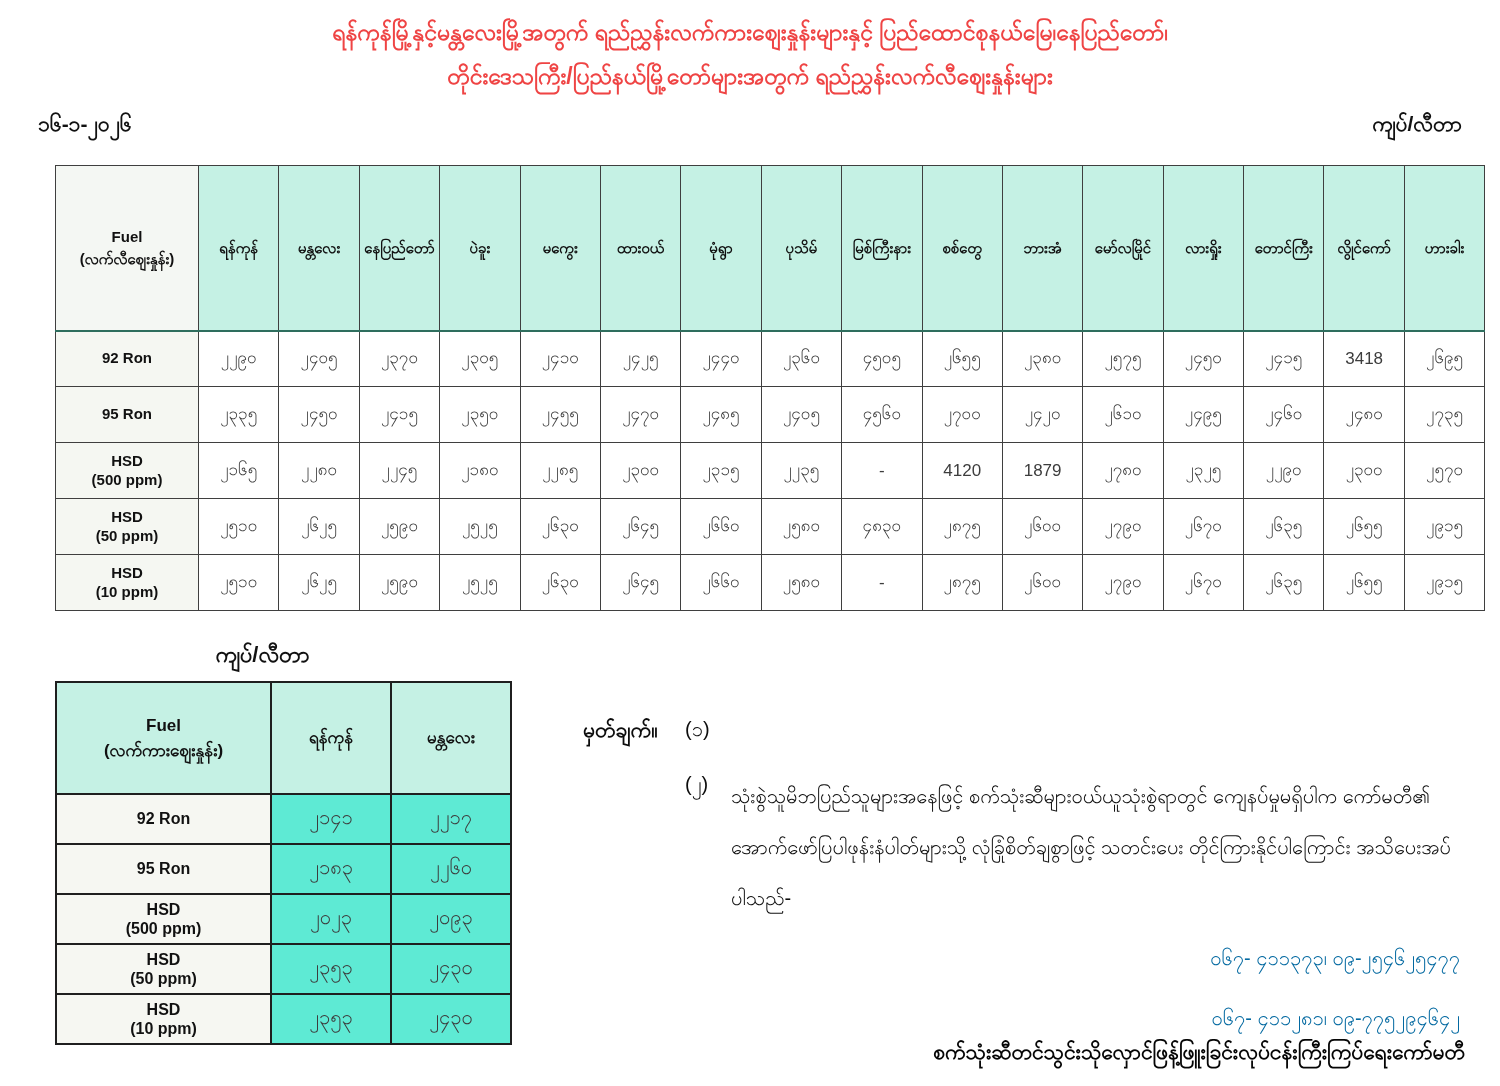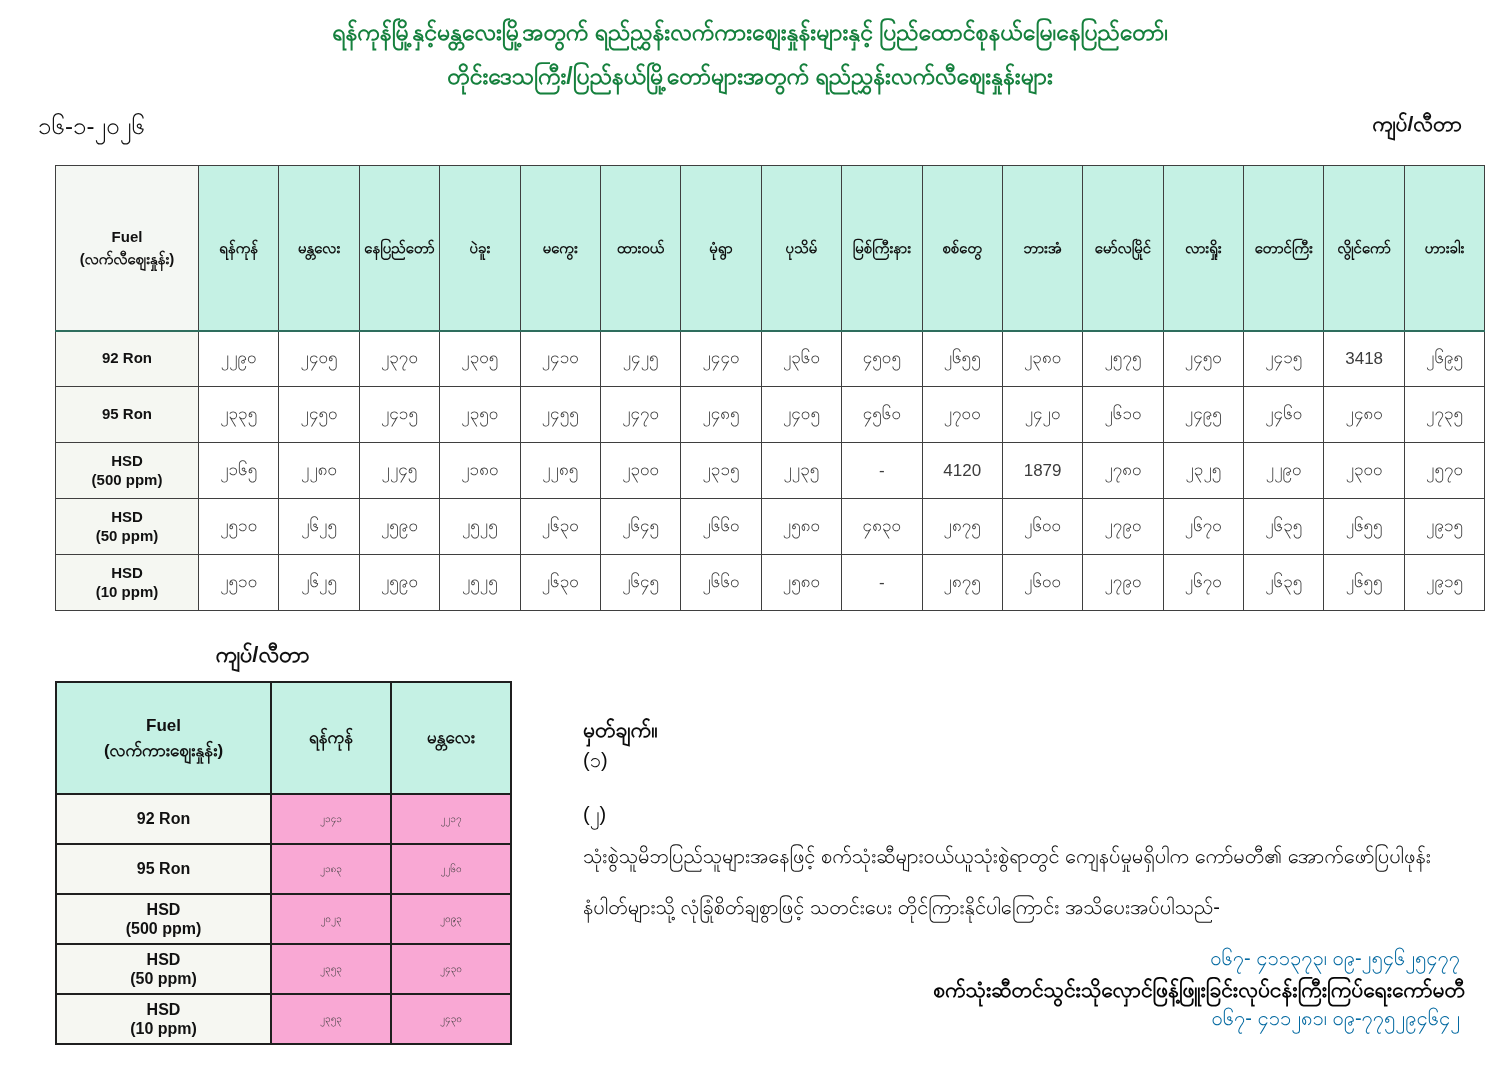--- a/index.html
+++ b/index.html
@@ -1,53 +1,53 @@
 <!DOCTYPE html>
 <html><head>
 <meta charset="utf-8">
 <style>
   * { margin:0; padding:0; box-sizing:border-box; }
   html,body { width:1500px; height:1086px; background:#ffffff; font-family:"Liberation Sans", sans-serif; color:#111; }
   body { position:relative; overflow:hidden; }
 
-  .title-block { position:absolute; top:10px; left:0; width:1500px; text-align:center; font-weight:bold; font-size:23px; line-height:44px; color:#15803d; }
-  .date-label  { position:absolute; top:110px; left:38px; font-weight:normal; font-size:24px; }
+  .title-block { position:absolute; top:10px; left:0; width:1500px; text-align:center; font-weight:bold; font-size:23px; line-height:44px; color:#ef4444; }
+  .date-label  { position:absolute; top:110px; left:38px; font-weight:bold; font-size:21px; }
   .unit-label-right { position:absolute; top:110px; right:38px; font-weight:bold; font-size:21px; }
 
   table { border-collapse:collapse; table-layout:fixed;margin-left:20px; }
 
   
   .retail { position:absolute; left:35px; top:165px; width:1430px; }
   .retail th, .retail td { border:1px solid #3f3f3f; text-align:center; vertical-align:middle; overflow:hidden; }
   .retail thead th { height:165px; background:#c5f1e4; font-weight:bold; font-size:15px; line-height:1.45; border-bottom:2px solid #2e6e5e; }
   .retail thead th.fuel-head { background:#f4f7f3; }
   .retail tbody tr { height:56px; }
   .retail tbody th { background:#f5f7f2; font-weight:bold; font-size:15px; line-height:1.25; }
   .retail tbody td { background:#fff; font-weight:normal; font-size:17px; color:#3d3d3d; }
 
   
   .ws-unit-label { position:absolute; left:35px; top:640px; width:455px; text-align:center; font-weight:bold; font-size:22px; }
   .wholesale { position:absolute; left:35px; top:681px; width:455px; }
   .wholesale th, .wholesale td { border:2px solid #1f1f1f; text-align:center; vertical-align:middle; }
   .wholesale thead th { height:112px; background:#c5f1e4; font-weight:bold; font-size:17px; line-height:1.5; }
   .wholesale tbody tr { height:50px; }
   .wholesale tbody th { background:#f6f7f2; font-weight:bold; font-size:16px; line-height:1.2; }
-  .wholesale tbody td { background:#f9a8d4; font-weight:normal; font-size:10px; color:#3d3d3d; }
+  .wholesale tbody td { background:#5eead4; font-weight:normal; font-size:20px; color:#3d3d3d; }
 
   
   .notes { position:absolute; left:583px; top:716px; width:884px; font-size:20px; color:#0d0d0d; }
-  .note-row { display:flex; align-items:flex-start;flex-direction:column; }
+  .note-row { display:flex; align-items:flex-start; }
   .note-label { width:102px; font-weight:bold; font-size:21px; flex:0 0 auto; }
   .note-num { width:46px; flex:0 0 auto; }
   .note-text { flex:1 1 auto; line-height:1.55; }
   .note-row + .note-row { margin-top:24px; }
   .note-row.second .note-text { line-height:2.55; }
 
   .phones { position:absolute; right:40px; top:928px; text-align:right; font-size:20px; line-height:60px; color:#0369a1; }
-  .committee { position:absolute; right:35px; top:976px; font-weight:bold; font-size:21px; color:#050505; }
+  .committee { position:absolute; right:35px; top:1038px; font-weight:bold; font-size:21px; color:#050505; }
 </style>
 </head>
 <body>
 
 <div class="title-block">
   <div>ရန်ကုန်မြို့နှင့်မန္တလေးမြို့အတွက် ရည်ညွှန်းလက်ကားဈေးနှုန်းများနှင့် ပြည်ထောင်စုနယ်မြေ၊နေပြည်တော်၊</div>
   <div>တိုင်းဒေသကြီး/ပြည်နယ်မြို့တော်များအတွက် ရည်ညွှန်းလက်လီဈေးနှုန်းများ</div>
 </div>
 
 <div class="date-label">၁၆-၁-၂၀၂၆</div>

